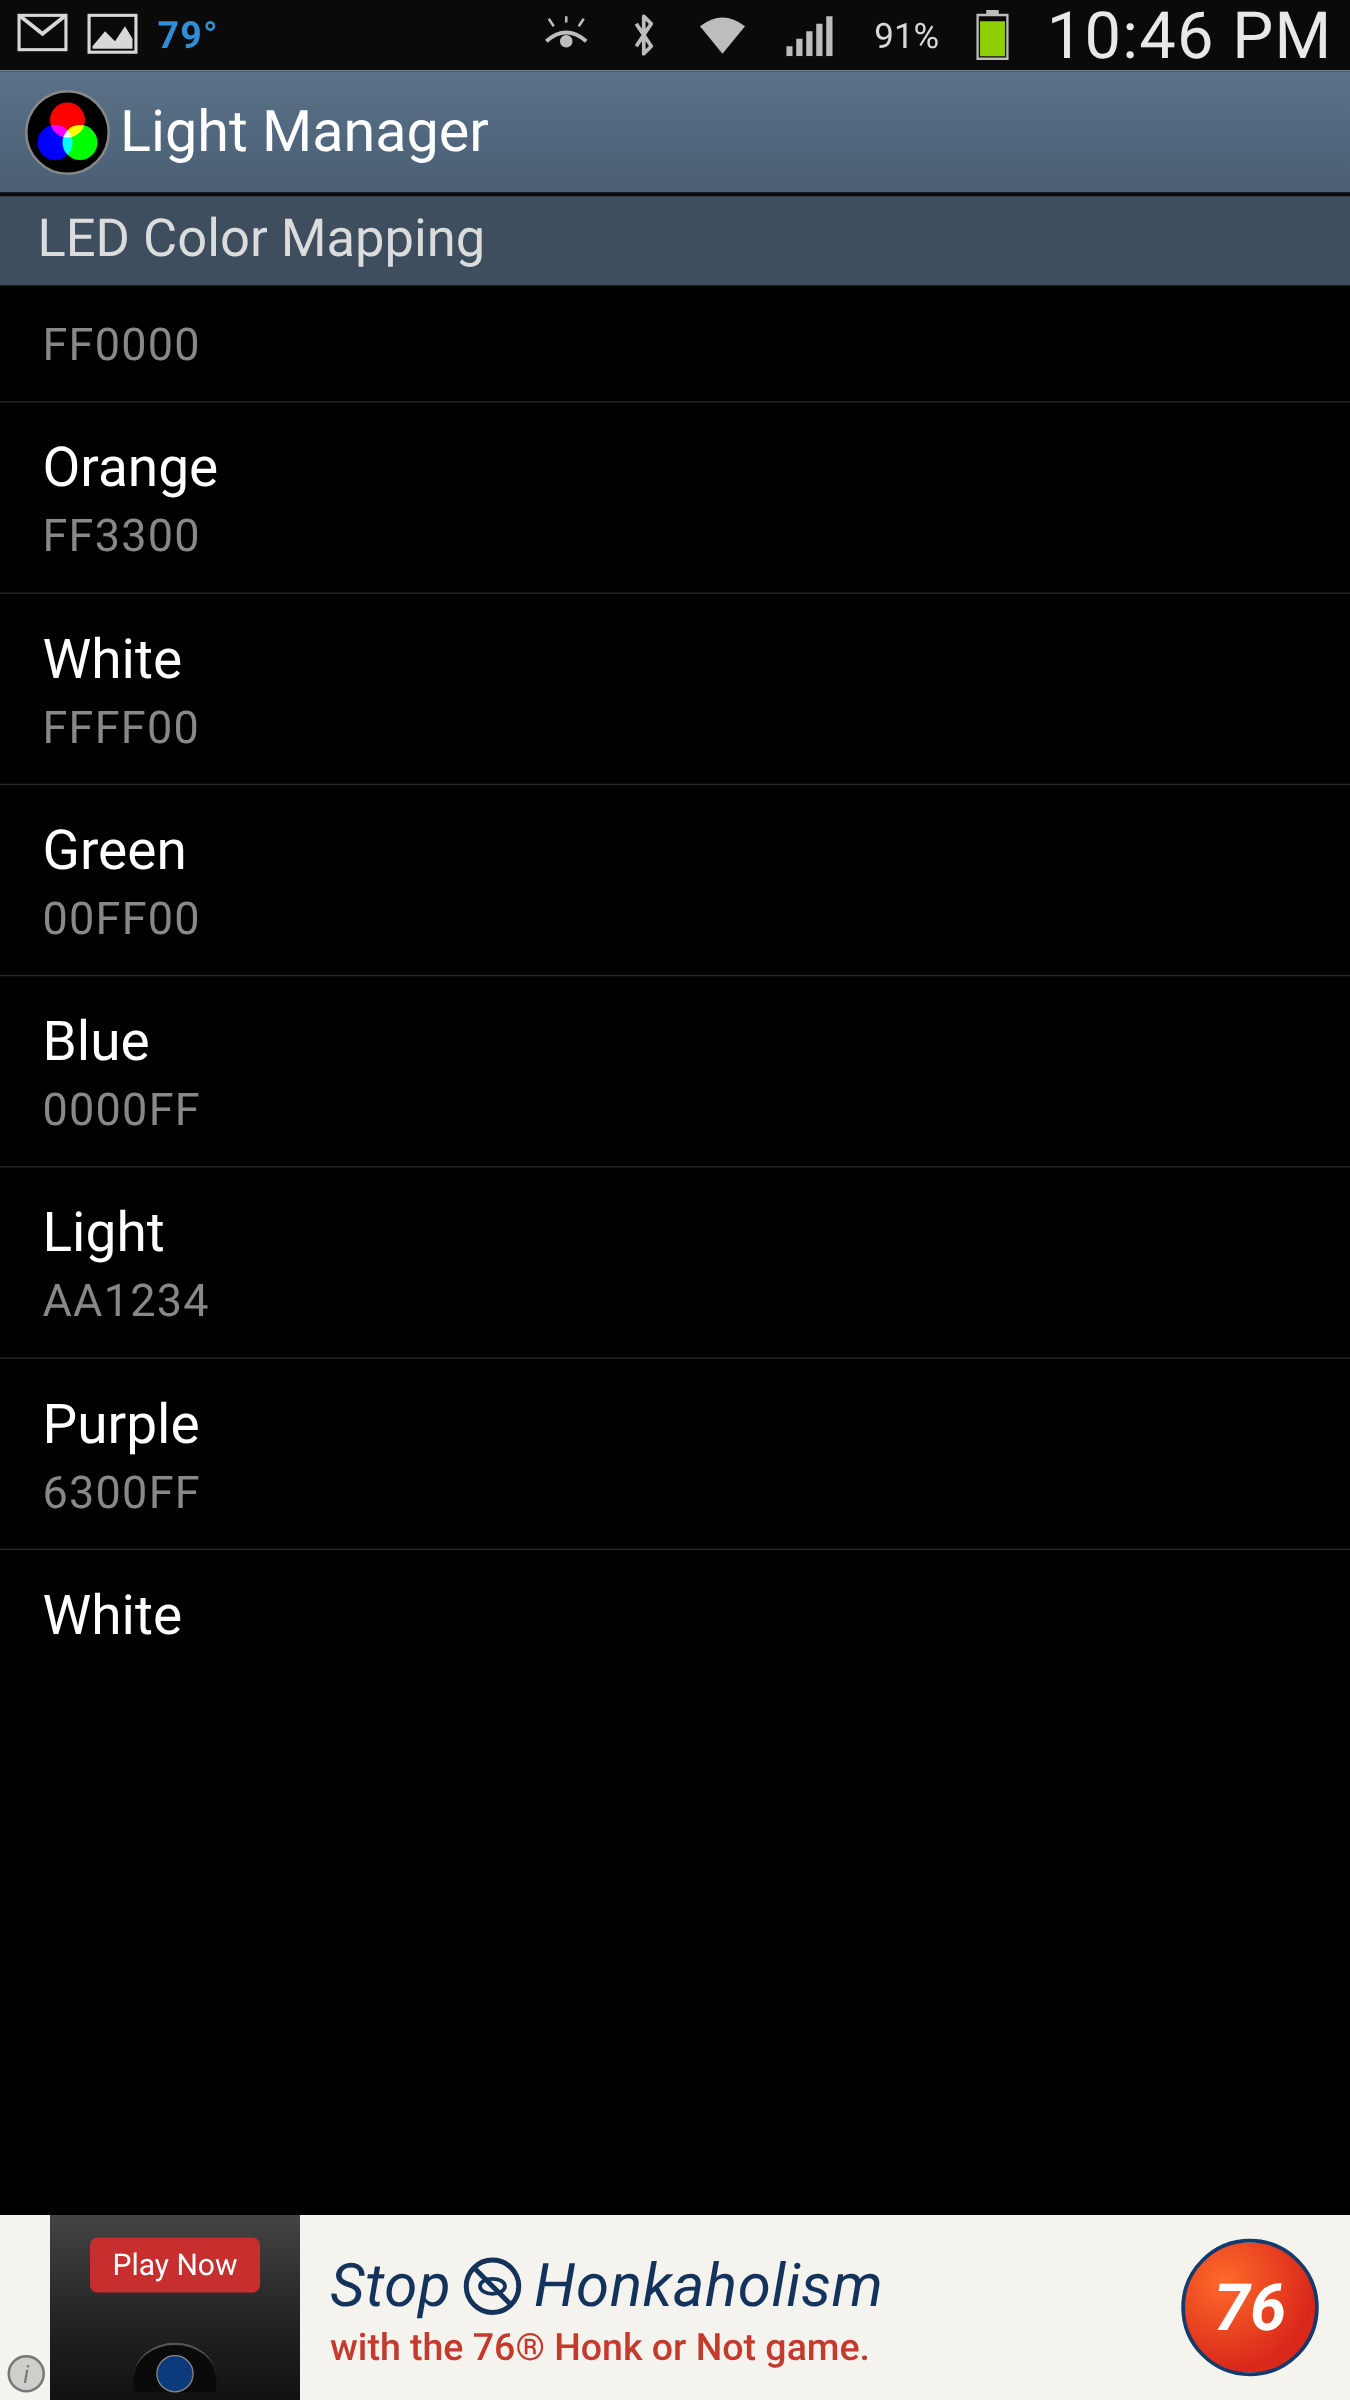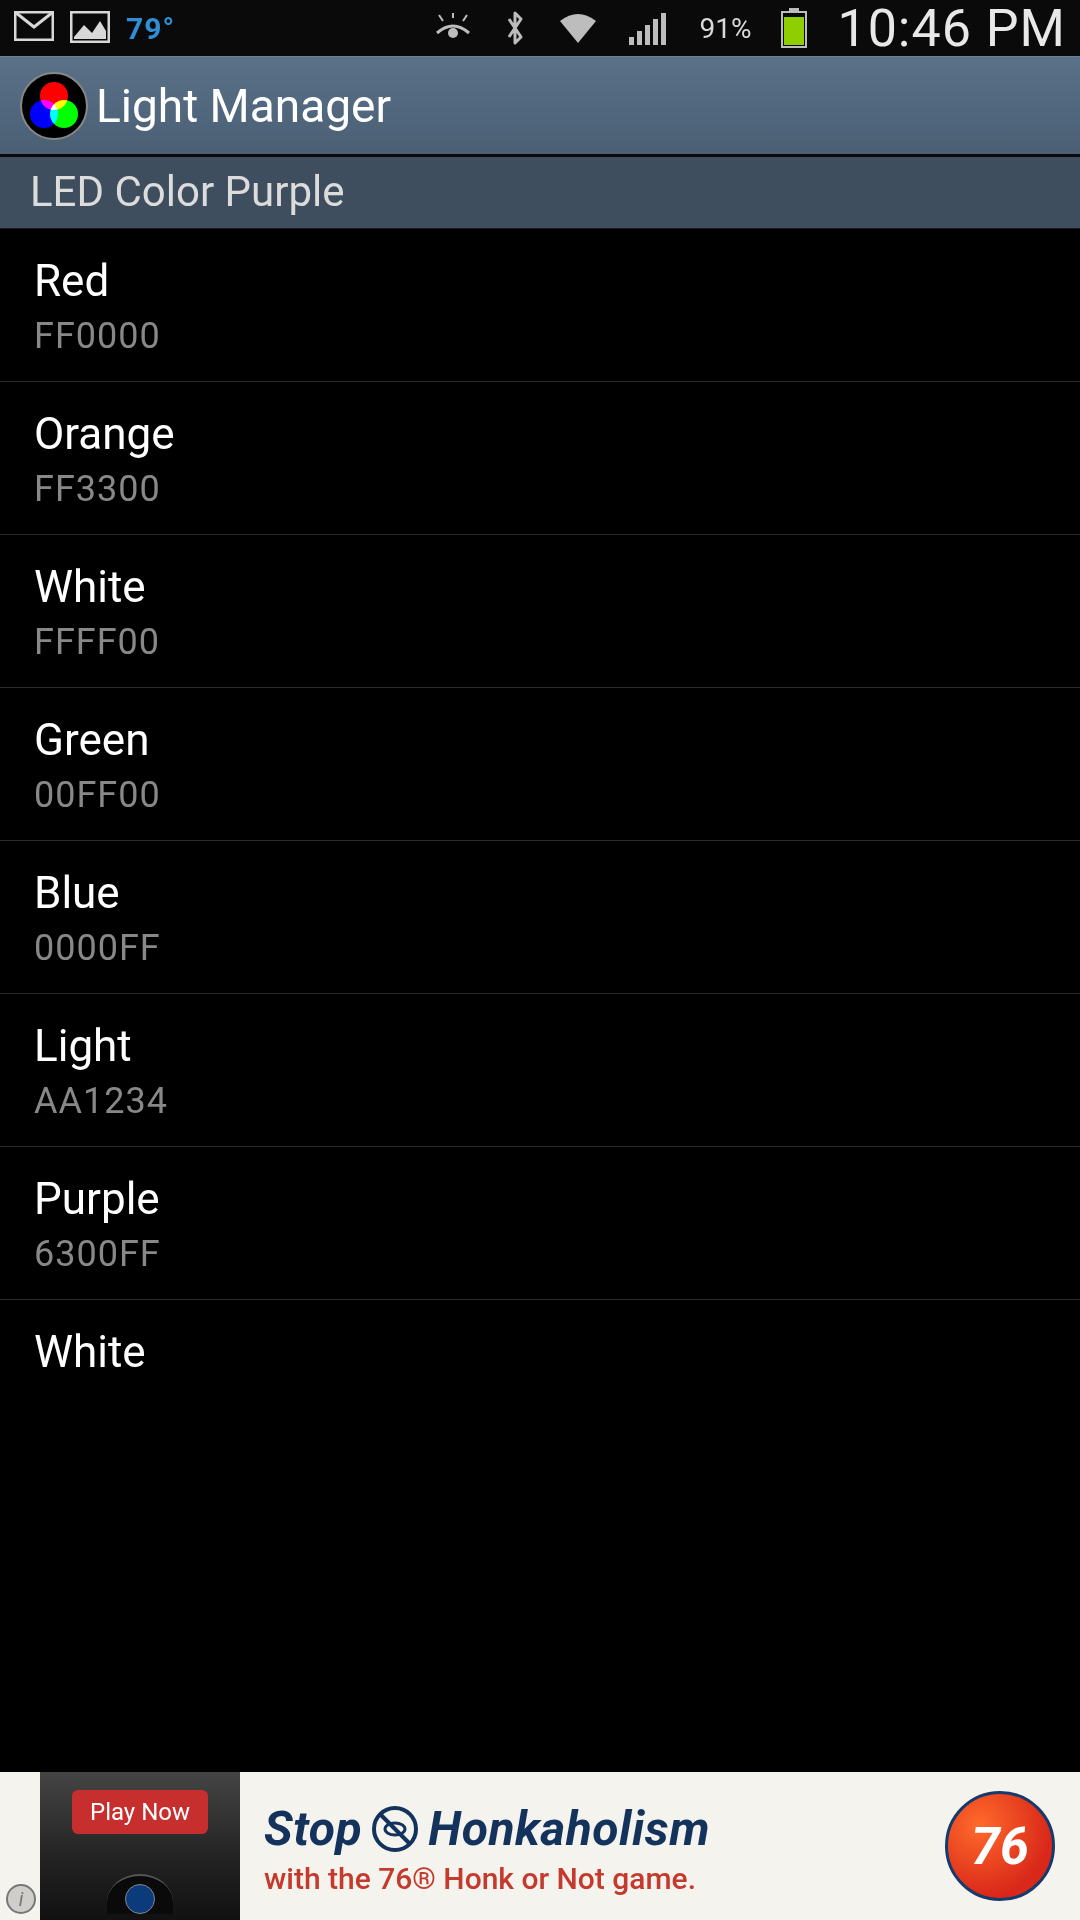--- a/index.html
+++ b/index.html
@@ -190,21 +190,21 @@
       display: flex;
       flex-direction: column;
       justify-content: center;
     }
     .ad-headline {
       display: flex;
       align-items: center;
       gap: 8px;
       color: #13335c;
       font-size: 48px;
-      font-weight: 700;
+      font-weight: 400;
       font-style: italic;
       letter-spacing: 0.5px;
     }
     .ad-headline .no-horn {
       display: inline-flex;
       align-items: center;
     }
     .ad-sub {
       color: #c43a2d;
       font-size: 30px;
@@ -312,25 +312,24 @@
   <div class="app-icon">
     <div class="rgb-circle">
       <div class="c red"></div>
       <div class="c blue"></div>
       <div class="c green"></div>
     </div>
   </div>
   <div class="app-title">Light Manager</div>
 </div>
 
-<div class="section-header">LED Color Purple</div>
+<div class="section-header">LED Color Mapping</div>
 
 <div class="list">
   <div class="list-item">
-    <div class="item-title">Red</div>
     <div class="item-sub">FF0000</div>
   </div>
   <div class="list-item">
     <div class="item-title">Orange</div>
     <div class="item-sub">FF3300</div>
   </div>
   <div class="list-item">
     <div class="item-title">White</div>
     <div class="item-sub">FFFF00</div>
   </div>

